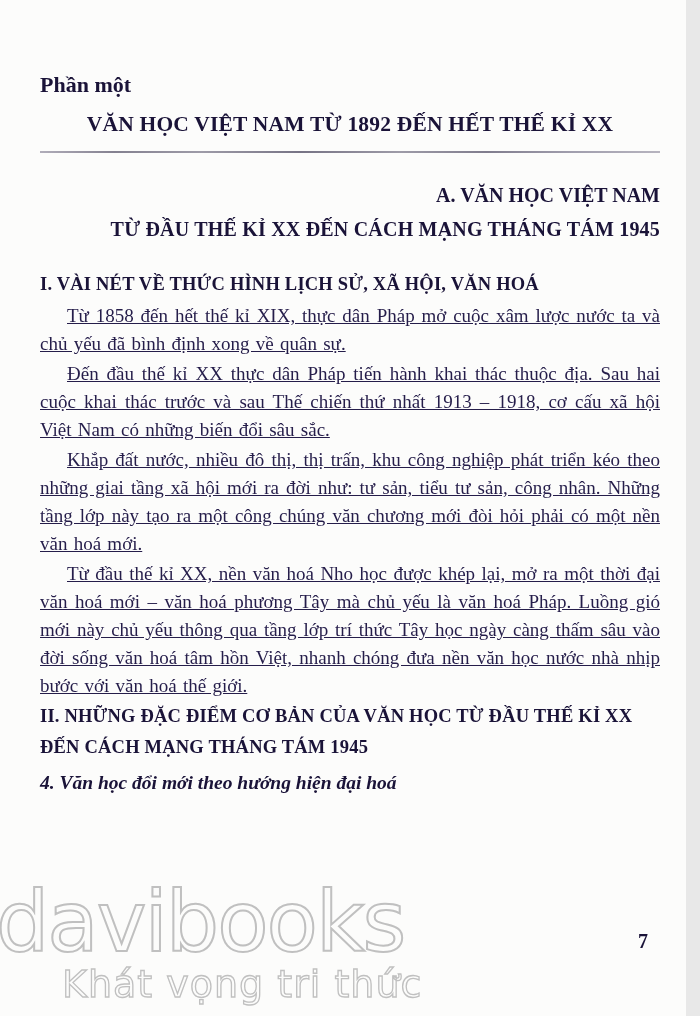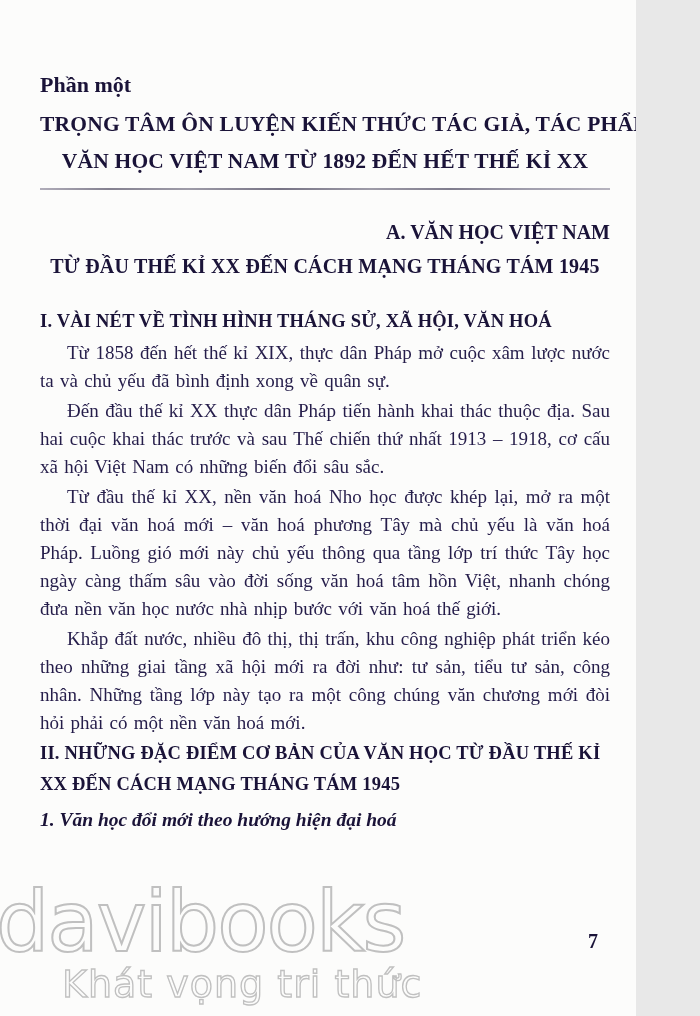--- a/index.html
+++ b/index.html
@@ -7,21 +7,21 @@
     --ink:#251d4a;
     --heading-ink:#1a1338;
     --watermark:#c0c0c0;
     --page-bg:#fcfcfb;
     --rule:#726e80;
   }
   html,body{margin:0;padding:0;}
   body{background:#e8e8e8;}
   .page{
     position:relative;
-    width:636px;height:1016px;
+    width:686px;height:1016px;
     background:var(--page-bg);
     overflow:hidden;
     font-family:"Liberation Serif","DejaVu Serif",serif;
     color:var(--ink);
   }
   .content{
     position:absolute;left:40px;right:26px;top:0;
     z-index:2;
   }
   .part-label{
@@ -43,40 +43,41 @@
       #a39fae 0%, #6f6b7d 12%, #8d8a99 26%, #5f5b70 42%,
       #8d8a99 58%, #6a667a 72%, #918ea0 86%, #aaa7b4 100%);
     opacity:.85;
   }
   .section-a{
     margin-top:26px;
     text-align:center;font-weight:bold;
     color:var(--heading-ink);
   }
   .section-a .a-line1{font-size:20px;line-height:33px;white-space:nowrap;text-align:right;}
-  .section-a .a-line2{font-size:20px;line-height:35px;white-space:nowrap;letter-spacing:.2px;}
+  .section-a .a-line2{font-size:20px;line-height:35px;white-space:nowrap;letter-spacing:.2px;text-align:right;}
   h2.sec-heading{
     margin:22px 0 0 0;
     font-size:18.5px;line-height:31px;
     font-weight:bold;color:var(--heading-ink);
     letter-spacing:.2px;
   }
   h2.sec2{margin-top:1px;}
   h3.sub-heading{
     margin:6px 0 0 0;
     font-size:19.5px;line-height:28px;
     font-weight:bold;font-style:italic;
     color:var(--heading-ink);
   }
   p.para{
     margin:2px 0 0 0;
     font-size:19px;line-height:28px;
     text-align:justify;text-indent:27px;
     word-spacing:1.5px;
     color:var(--ink);
+    text-decoration:underline;
   }
   .watermark{
     position:absolute;left:0;right:0;top:874px;
     z-index:1;
     text-align:left;
     font-family:"DejaVu Sans","Liberation Sans",sans-serif;
     color:transparent;
     pointer-events:none;
     user-select:none;
   }
@@ -104,44 +105,43 @@
 </head>
 <body>
 
 <div class="page">
 
   <div class="content">
 
     <div class="part-label">Phần một</div>
 
     <div class="main-title">
-      <div class="t-line">TRỌNG TÂM ÔN LUYỆN KIẾN THỨC TÁC GIẢ, TÁC PHẨM</div>
       <div class="t-line">VĂN HỌC VIỆT NAM TỪ 1892 ĐẾN HẾT THẾ KỈ XX</div>
     </div>
 
     <div class="title-rule"></div>
 
     <div class="section-a">
       <div class="a-line1">A. VĂN HỌC VIỆT NAM</div>
       <div class="a-line2">TỪ ĐẦU THẾ KỈ XX ĐẾN CÁCH MẠNG THÁNG TÁM 1945</div>
     </div>
 
-    <h2 class="sec-heading">I. VÀI NÉT VỀ TÌNH HÌNH THÁNG SỬ, XÃ HỘI, VĂN HOÁ</h2>
+    <h2 class="sec-heading">I. VÀI NÉT VỀ THỨC HÌNH LỊCH SỬ, XÃ HỘI, VĂN HOÁ</h2>
 
     <p class="para">Từ 1858 đến hết thế kỉ XIX, thực dân Pháp mở cuộc xâm lược nước ta và chủ yếu đã bình định xong về quân sự.</p>
 
     <p class="para">Đến đầu thế kỉ XX thực dân Pháp tiến hành khai thác thuộc địa. Sau hai cuộc khai thác trước và sau Thế chiến thứ nhất 1913 – 1918, cơ cấu xã hội Việt Nam có những biến đổi sâu sắc.</p>
 
+    <p class="para">Khắp đất nước, nhiều đô thị, thị trấn, khu công nghiệp phát triển kéo theo những giai tầng xã hội mới ra đời như: tư sản, tiểu tư sản, công nhân. Những tầng lớp này tạo ra một công chúng văn chương mới đòi hỏi phải có một nền văn hoá mới.</p>
+
     <p class="para">Từ đầu thế kỉ XX, nền văn hoá Nho học được khép lại, mở ra một thời đại văn hoá mới – văn hoá phương Tây mà chủ yếu là văn hoá Pháp. Luồng gió mới này chủ yếu thông qua tầng lớp trí thức Tây học ngày càng thấm sâu vào đời sống văn hoá tâm hồn Việt, nhanh chóng đưa nền văn học nước nhà nhịp bước với văn hoá thế giới.</p>
-
-    <p class="para">Khắp đất nước, nhiều đô thị, thị trấn, khu công nghiệp phát triển kéo theo những giai tầng xã hội mới ra đời như: tư sản, tiểu tư sản, công nhân. Những tầng lớp này tạo ra một công chúng văn chương mới đòi hỏi phải có một nền văn hoá mới.</p>
 
     <h2 class="sec-heading sec2">II. NHỮNG ĐẶC ĐIỂM CƠ BẢN CỦA VĂN HỌC TỪ ĐẦU THẾ KỈ XX ĐẾN CÁCH MẠNG THÁNG TÁM 1945</h2>
 
-    <h3 class="sub-heading">1. Văn học đổi mới theo hướng hiện đại hoá</h3>
+    <h3 class="sub-heading">4. Văn học đổi mới theo hướng hiện đại hoá</h3>
 
 
   </div>
 
   <div class="watermark">
     <div class="wm-brand">davibooks</div>
     <div class="wm-slogan">Khát vọng tri thức</div>
   </div>
 
   <div class="page-number">7</div>

